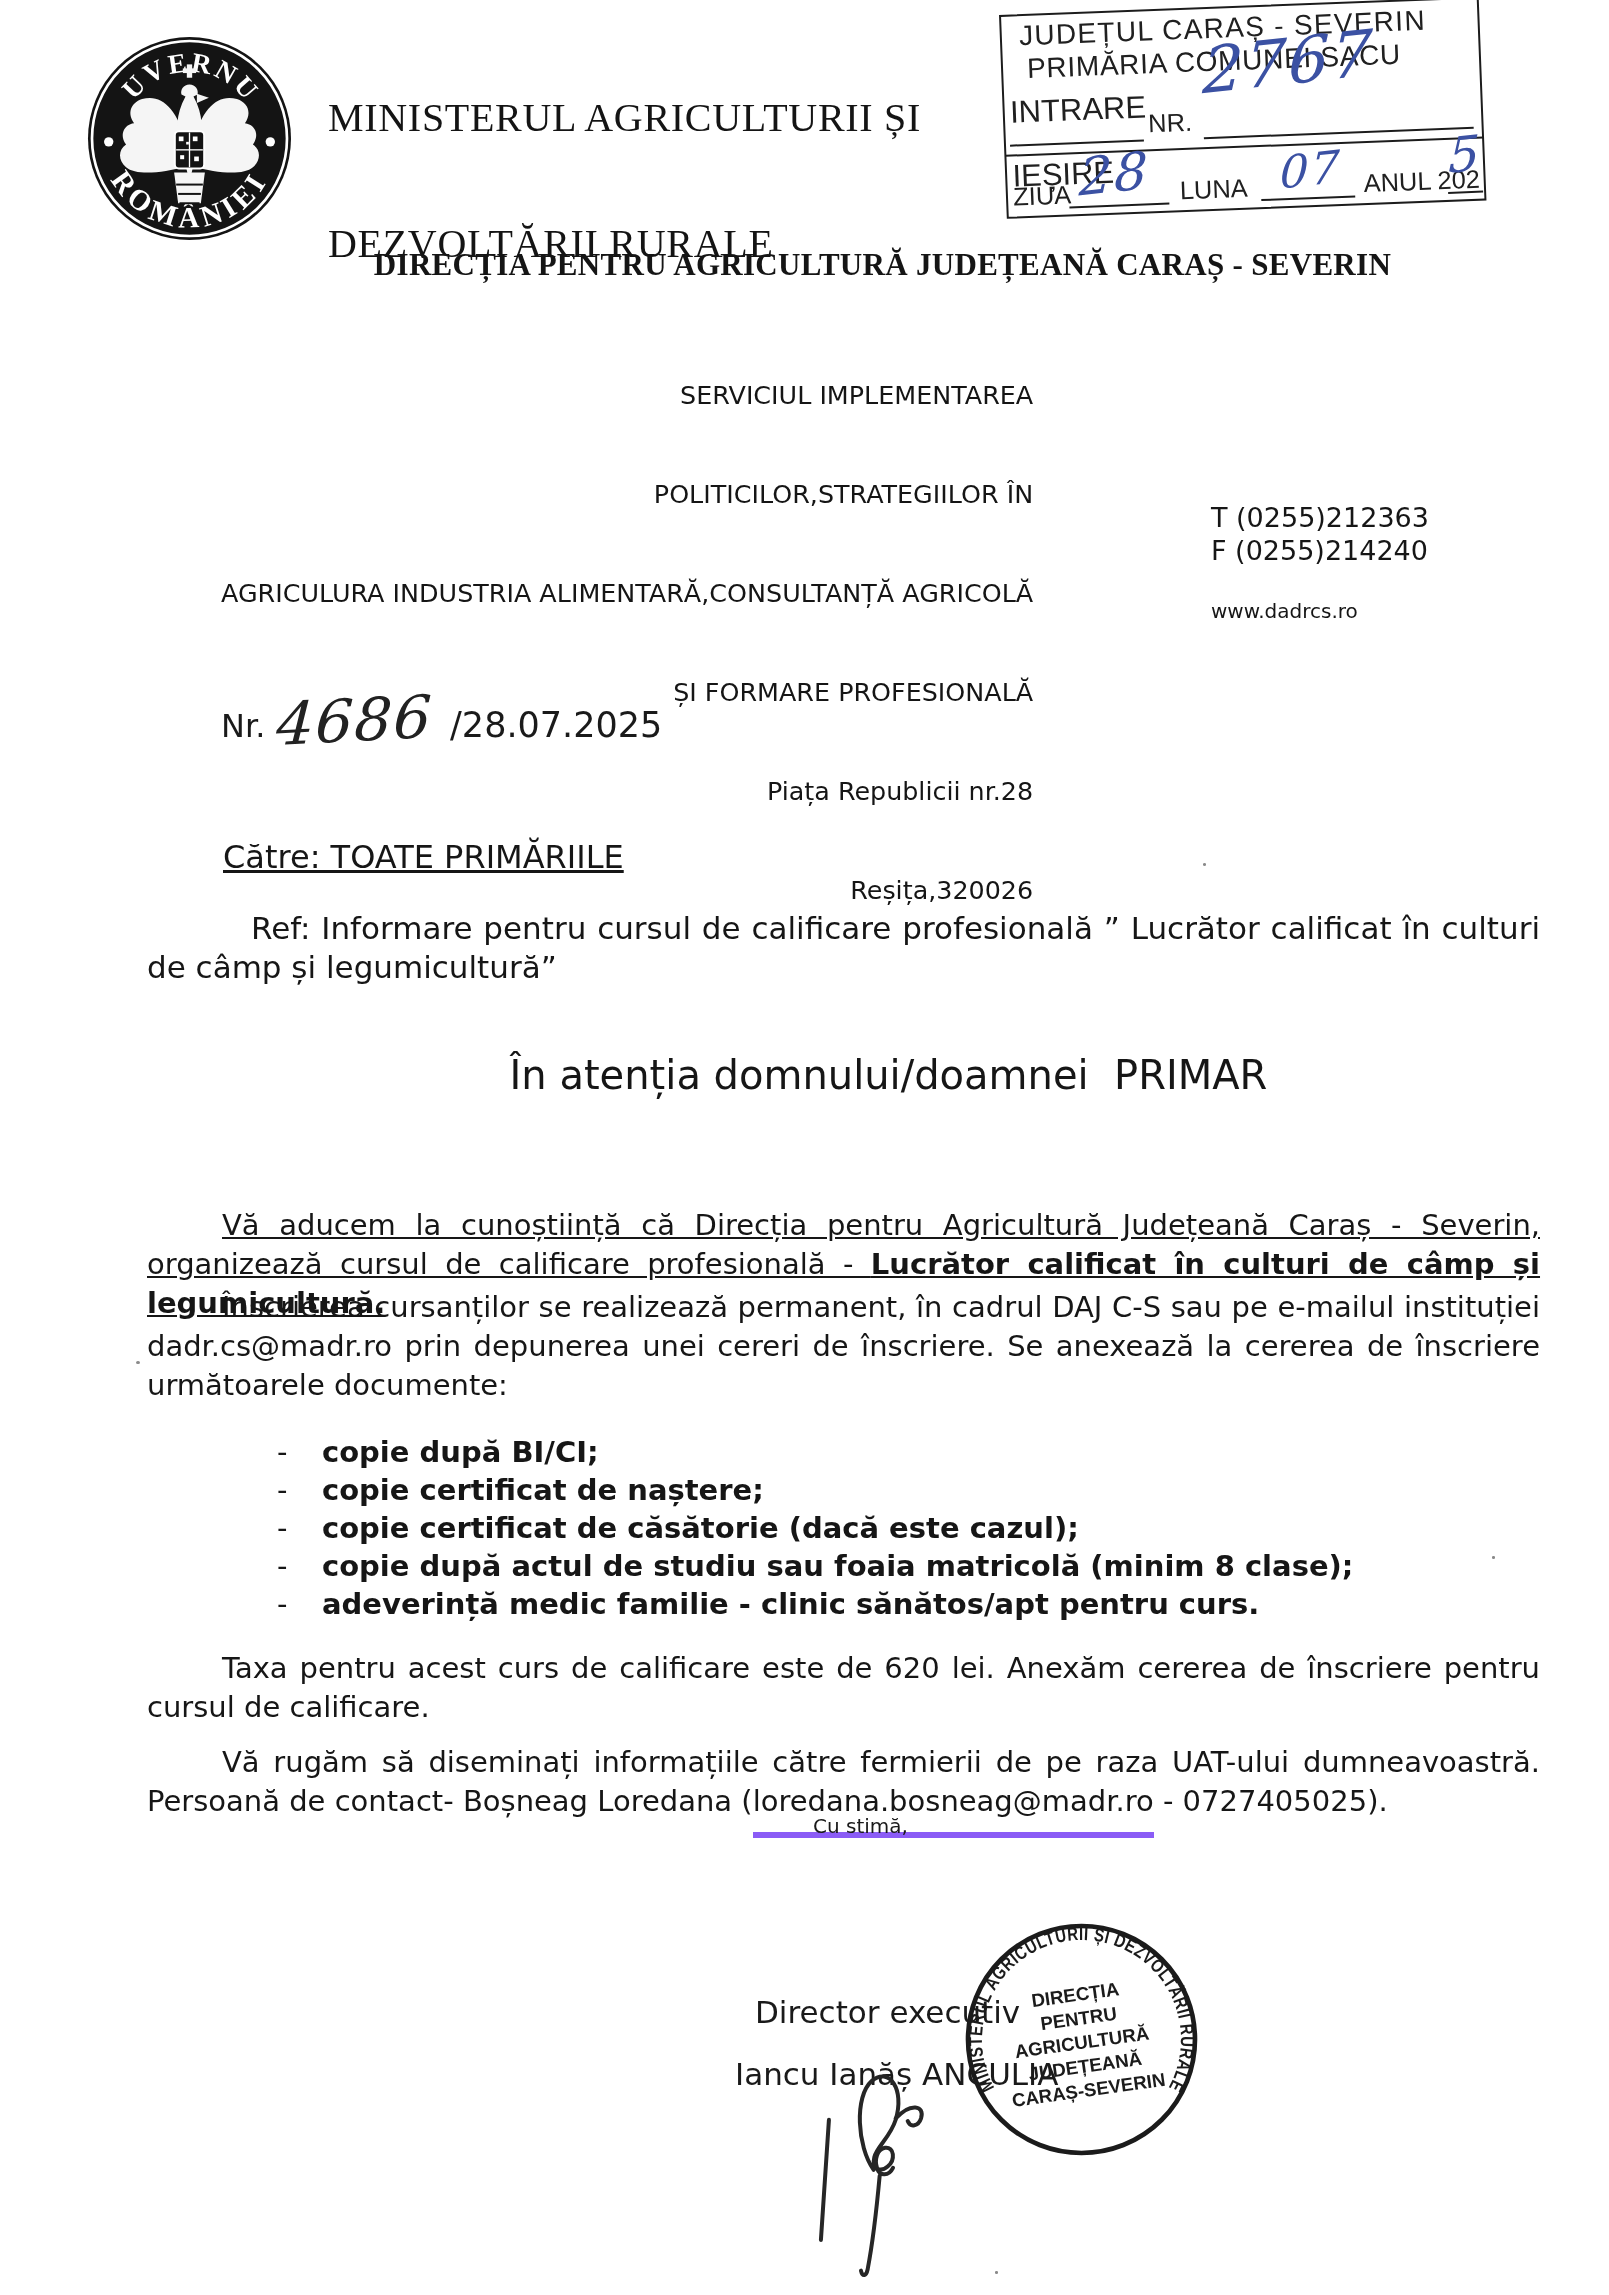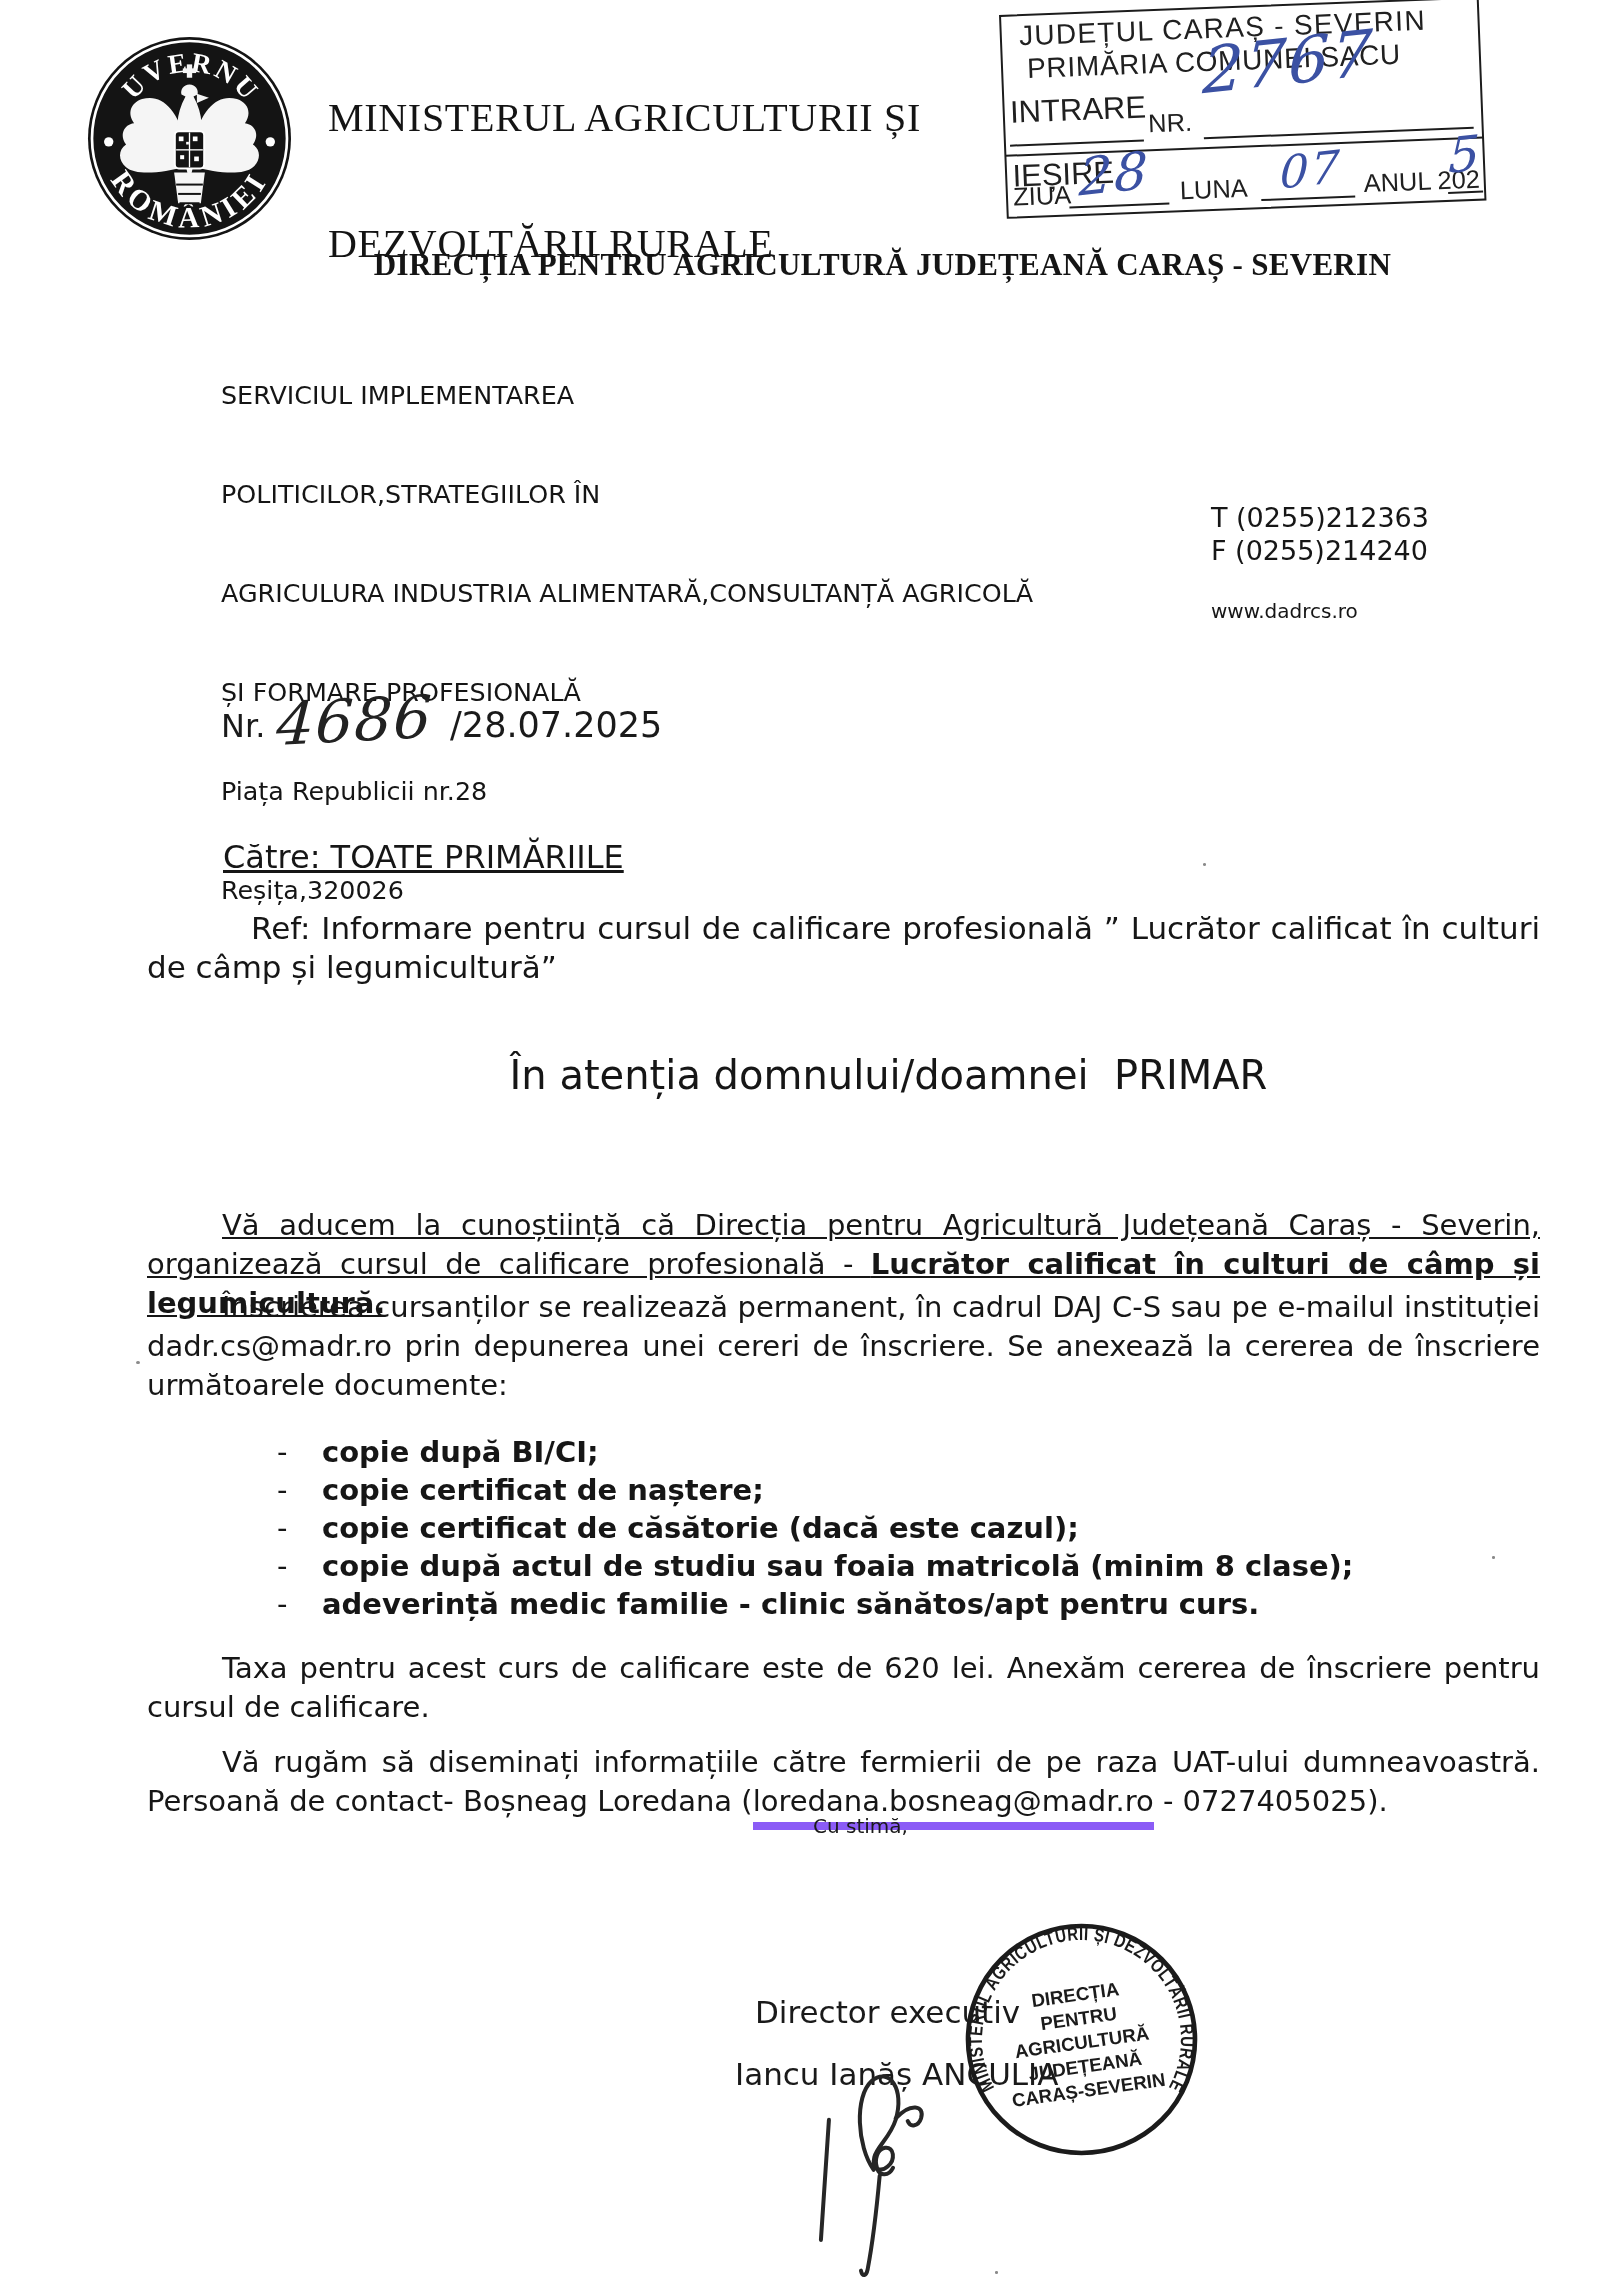--- a/index.html
+++ b/index.html
@@ -11,21 +11,21 @@
   
   .ministry{
     left:309px;top:86px;font-family:"Liberation Serif",serif;
     font-size:40px;line-height:63px;letter-spacing:0.7px;color:#141414;white-space:pre;margin-left:19px;
   }
   .dir-title{
     left:321px;top:247px;width:1123px;text-align:center;
     font-family:"Liberation Serif",serif;font-weight:700;font-size:31px;color:#151515;
     letter-spacing:0.3px;white-space:nowrap;
   }
-  .service{left:221px;top:313px;font-size:25.4px;line-height:33px;font-weight:500;color:#151515;white-space:pre;}
+  .service{left:221px;top:313px;font-size:25.4px;line-height:33px;font-weight:500;color:#151515;white-space:pre;text-align:right;}
   .contact{left:1211px;top:501px;font-size:27px;line-height:33px;color:#161616;}
   .website{left:1211px;top:599px;font-size:20px;color:#161616;}
   
   .regbox{
     left:999px;top:14.7px;width:476px;height:200px;border:2.7px solid #1c1c1c;
     transform:rotate(-2.2deg);transform-origin:top left;background:rgba(255,255,255,.0);
     font-family:"Liberation Sans",sans-serif;color:#202020;
   }
   .regbox .r1{position:absolute;left:17.4px;top:4px;font-size:28px;letter-spacing:1.3px;white-space:nowrap;}
   .regbox .r2{position:absolute;left:24px;top:37px;font-size:28px;letter-spacing:0.7px;white-space:nowrap;}
@@ -62,21 +62,21 @@
     text-align:justify;text-indent:104px;color:#161616;}
   .attn{left:147px;top:1052px;width:1393px;padding-left:90px;box-sizing:border-box;
     text-align:center;font-size:40px;white-space:pre-wrap;color:#161616;}
   .para{left:147px;width:1393px;font-size:29px;line-height:39px;text-align:justify;
     text-indent:75px;color:#161616;}
   .p1{top:1206px;text-decoration:underline;}
   .p2{top:1288px;}
   .p3{top:1649px;}
   .p4{top:1743px;}
   .bold{font-weight:700;}
-  .email{border-bottom:8px solid #8b5cf6;padding-bottom:4px;}
+  .email{border-bottom:6px solid #8b5cf6;padding-bottom:14px;}
   .bullets{left:277px;top:1435px;font-size:29px;font-weight:700;color:#161616;}
   .bullet-row{display:flex;height:38px;align-items:baseline;}
   .bullet-row .dash{width:45px;font-weight:500;}
   
   .salut{left:813px;top:1814px;font-size:20px;}
   .dtitle{left:755px;top:1994px;font-size:31px;}
   .dname{left:735px;top:2056px;font-size:31px;}
   .stamp-svg{left:948px;top:1906px;}
   .sig-svg{left:810px;top:2033px;}
   .speck{position:absolute;background:#8a8a8a;border-radius:50%;}

